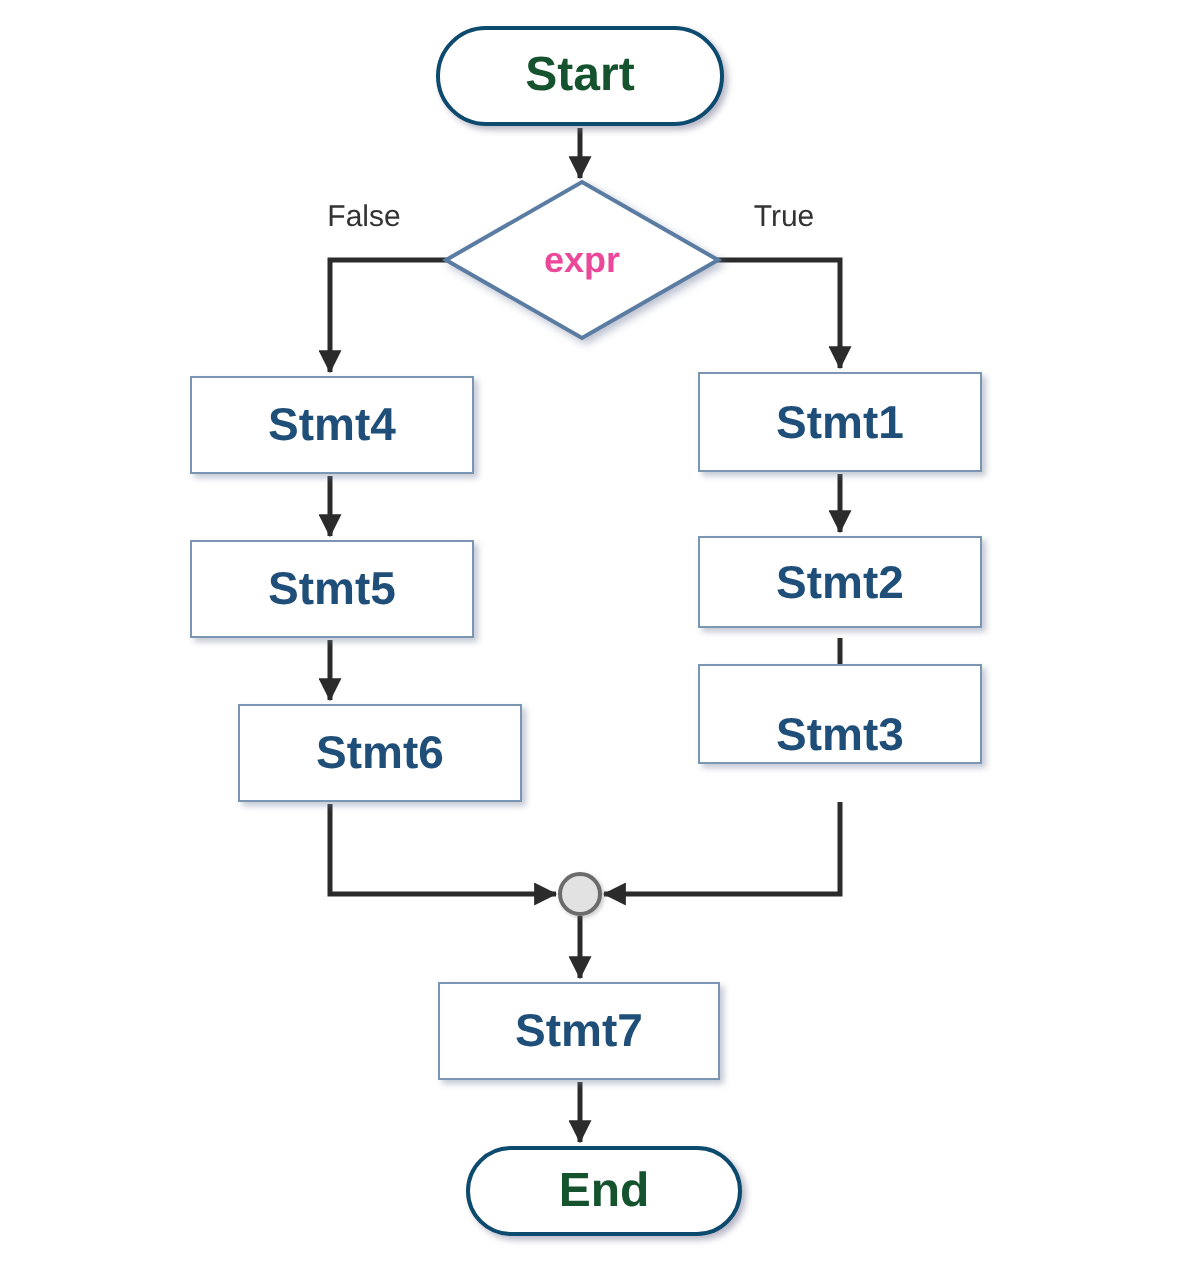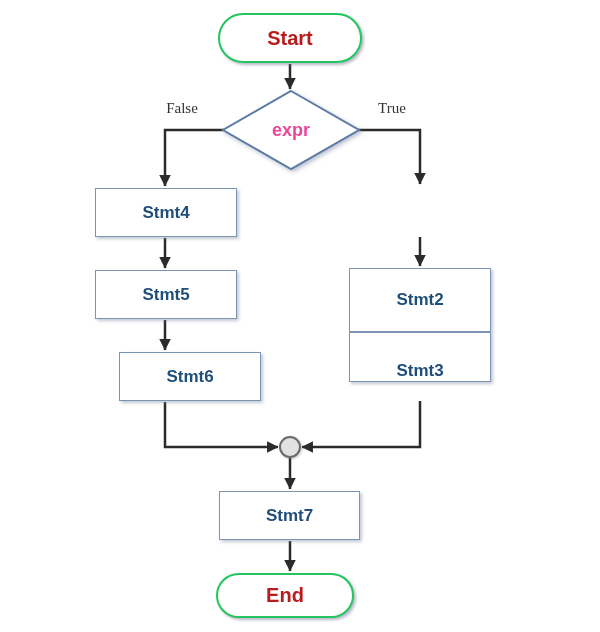--- a/index.html
+++ b/index.html
@@ -15,34 +15,34 @@
   }
   .junction {
     fill:#e2e2e2; stroke:#6b6b6b; stroke-width:2;
     filter:drop-shadow(1px 1px 1px rgba(120,120,120,0.4));
   }
   .node {
     position:absolute; display:flex; align-items:center; justify-content:center;
     box-sizing:border-box; background:#ffffff; font-weight:bold; text-align:center;
   }
   .proc {
-    border:1.5px solid #7b96b3; color:#1f4e79; font-size:17px;
+    border:1.5px solid #7b96b3; color:#1f4e79; font-size:23px;
     box-shadow:2px 2px 3px rgba(125,135,160,0.45);
   }
   .term {
-    border:2px solid #22c55e; border-radius:26px; color:#b91c1c; font-size:20px;
+    border:2px solid #0c4a6e; border-radius:26px; color:#14532d; font-size:24px;
     box-shadow:2px 2px 3px rgba(125,125,155,0.55);
   }
   .decision-label {
     position:absolute; display:flex; align-items:center; justify-content:center;
     color:#ec4899; font-weight:bold; font-size:18px; background:transparent;
   }
   .branch-label {
     position:absolute; display:flex; align-items:center; justify-content:center;
-    color:#333333; font-size:15px; font-weight:normal;font-family:Liberation Serif, serif;
+    color:#333333; font-size:15px; font-weight:normal;
   }
 </style>
 </head>
 <body>
 
 <div class="canvas">
 
   <svg class="layer" width="600" height="632" viewBox="0 0 600 632">
     <defs>
       <marker id="arrow" viewBox="0 0 10 10" refX="9.5" refY="5" markerWidth="5" markerHeight="4.6" orient="auto">
@@ -79,28 +79,31 @@
   <div class="node proc" style="left:95px; top:188px; width:142px; height:49px;">
     <span>Stmt4</span>
   </div>
   <div class="node proc" style="left:95px; top:270px; width:142px; height:49px;">
     <span>Stmt5</span>
   </div>
   <div class="node proc" style="left:95px; top:352px; width:142px; height:49px;margin-left:24px;">
     <span>Stmt6</span>
   </div>
 
-  <div class="node proc" style="left:349px; top:268px; width:142px; height:64px;">
+  <div class="node proc" style="left:349px; top:186px; width:142px; height:50px;">
+    <span>Stmt1</span>
+  </div>
+  <div class="node proc" style="left:349px; top:268px; width:142px; height:46px;">
     <span>Stmt2</span>
   </div>
   <div class="node proc" style="left:349px; top:332px; width:142px; height:50px;align-items:flex-end;">
     <span>Stmt3</span>
   </div>
 
   <div class="node proc" style="left:219px; top:491px; width:141px; height:49px;">
     <span>Stmt7</span>
   </div>
 
-  <div class="node term" style="left:216px; top:573px; width:138px; height:45px;">
+  <div class="node term" style="left:233px; top:573px; width:138px; height:45px;">
     <span>End</span>
   </div>
 
 </div>
 
 </body></html>

